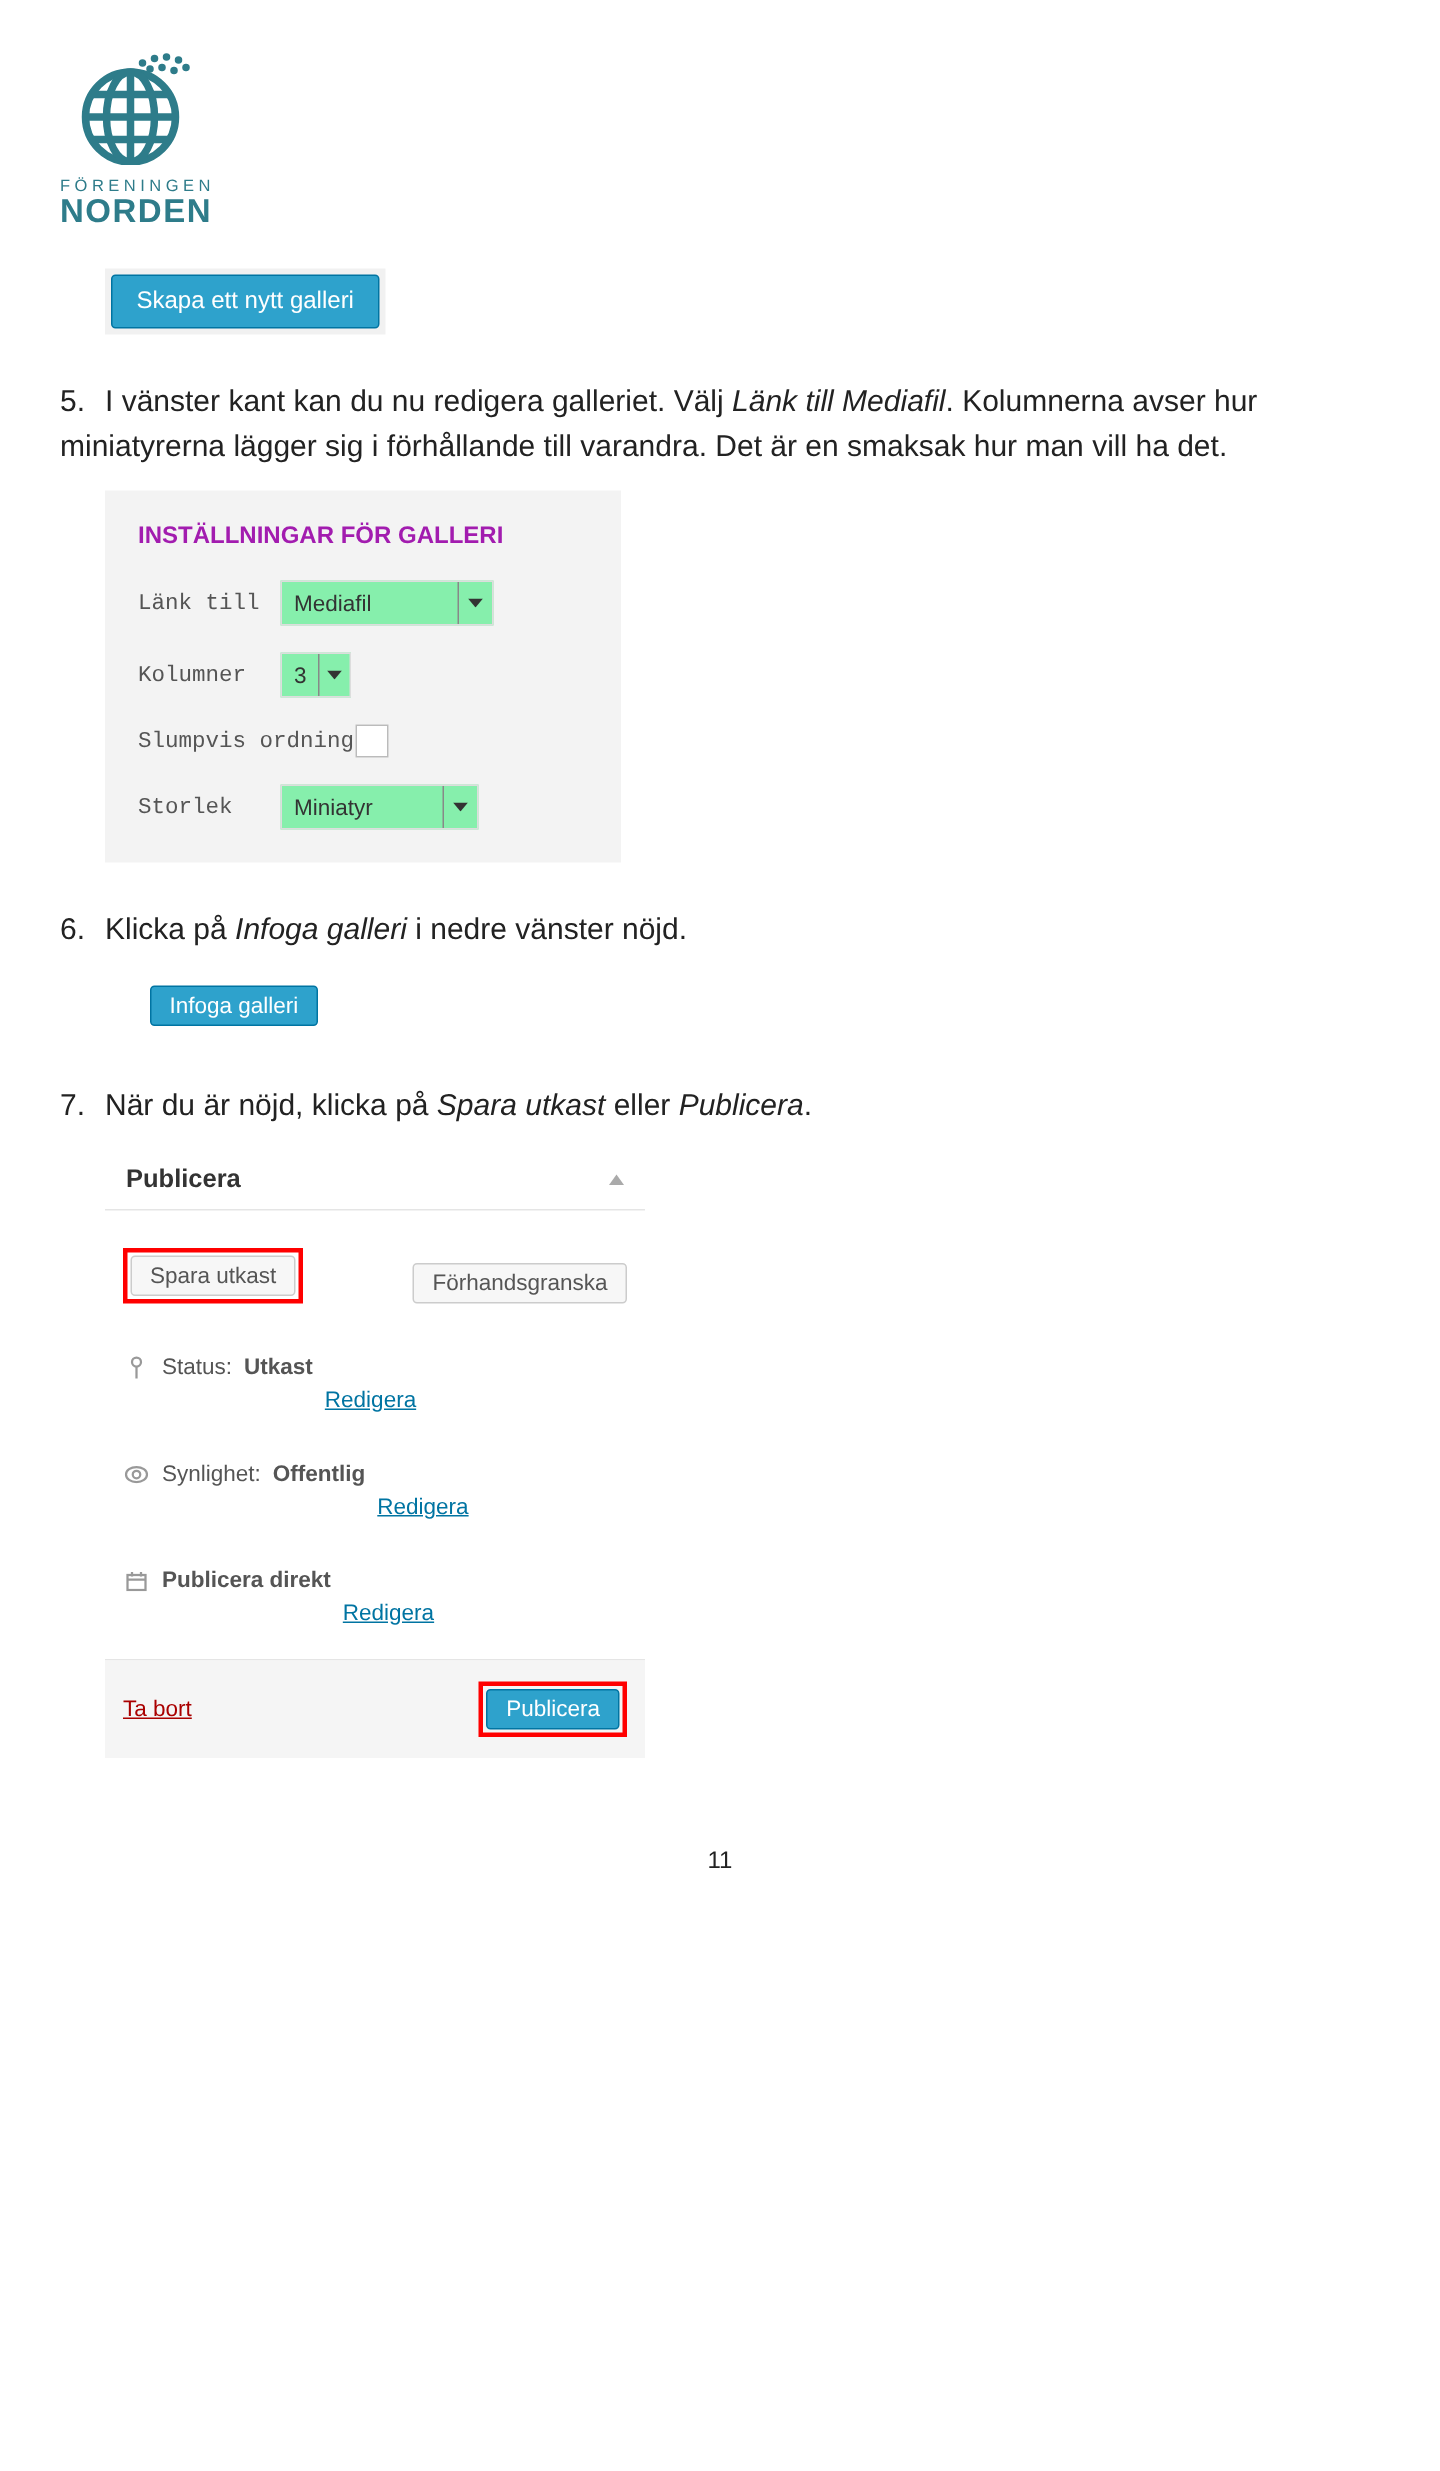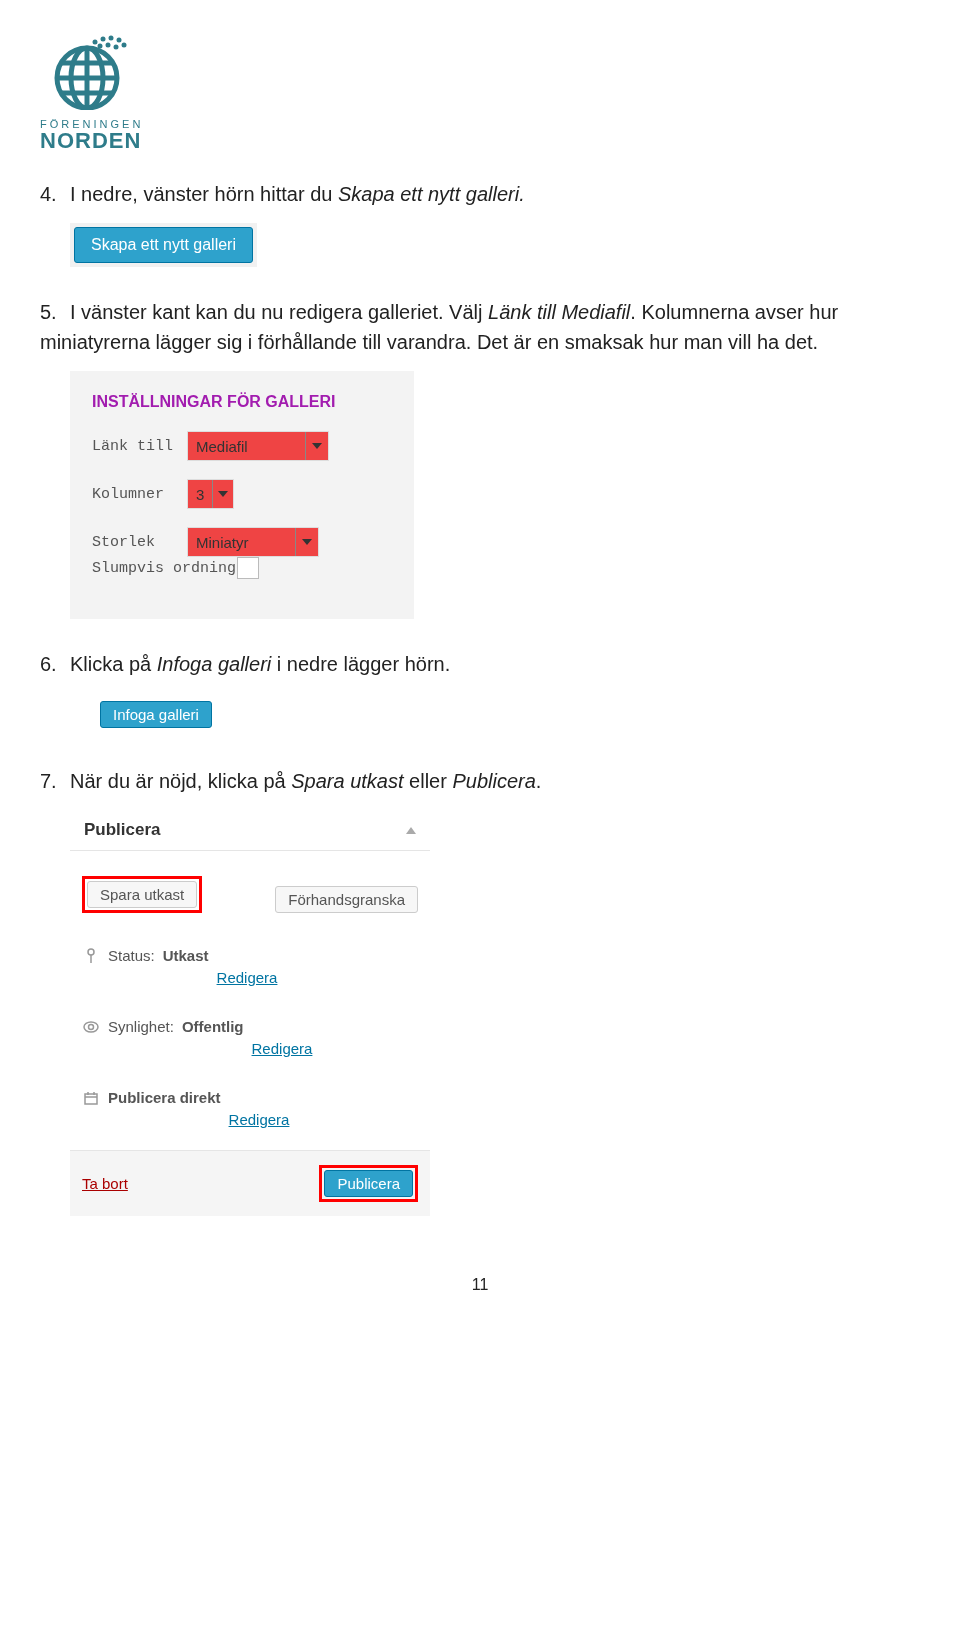--- a/index.html
+++ b/index.html
@@ -88,21 +88,21 @@
   }
   .flabel {
     width: 95px;
     font-family: Liberation Mono, monospace;
     font-size: 15px;
     color: #555;
   }
   .select {
     display: inline-flex;
     align-items: center;
-    background: #ef4444;
+    background: #86efac;
     border: 1px solid #ddd;
     height: 28px;
   }
   .select-val {
     font-family: "Segoe UI", Arial, sans-serif;
     font-size: 15px;
     color: #333;
     padding: 0 8px;
     flex: 1;
   }
@@ -221,23 +221,20 @@
         <line x1="0" y1="-30" x2="0" y2="30" stroke="#2e7c8a" stroke-width="5"></line>
       </g>
     </svg>
     <div class="logo-text">
       <div class="logo-sub">FÖRENINGEN</div>
       <div class="logo-main">NORDEN</div>
     </div>
   </div>
 
   
-  <p class="instr">
-    <span class="num">4.</span><span>I nedre, vänster hörn hittar du </span><span class="em">Skapa ett nytt galleri.</span>
-  </p>
   <div class="shot">
     <span class="btn">Skapa ett nytt galleri</span>
   </div>
 
   
   <p class="instr">
     <span class="num">5.</span><span>I vänster kant kan du nu redigera galleriet. Välj </span><span class="em">Länk till Mediafil</span><span>. Kolumnerna avser hur miniatyrerna lägger sig i förhållande till varandra. Det är en smaksak hur man vill ha det.</span>
   </p>
 
   
@@ -261,41 +258,41 @@
       <div class="select" style="width:45px">
         <span class="select-val">3</span>
         <span class="select-btn">
           <svg width="10" height="6">
               <path d="M0 0 L5 6 L10 0 Z" fill="#333"></path>
             </svg>
         </span>
       </div>
     </div>
 
+    <div class="frow">
+      <div class="flabel" style="width:145px">Slumpvis ordning</div>
+      <div class="checkbox"></div>
+    </div>
+
     <div class="frow" style="margin-bottom:0">
       <div class="flabel">Storlek</div>
       <div class="select" style="width:130px">
         <span class="select-val">Miniatyr</span>
         <span class="select-btn">
           <svg width="10" height="6">
               <path d="M0 0 L5 6 L10 0 Z" fill="#333"></path>
             </svg>
         </span>
       </div>
     </div>
-
-    <div class="frow">
-      <div class="flabel" style="width:145px">Slumpvis ordning</div>
-      <div class="checkbox"></div>
-    </div>
   </div>
 
   
   <p class="instr">
-    <span class="num">6.</span><span>Klicka på </span><span class="em">Infoga galleri</span><span> i nedre lägger hörn.</span>
+    <span class="num">6.</span><span>Klicka på </span><span class="em">Infoga galleri</span><span> i nedre vänster nöjd.</span>
   </p>
   <div class="shot white" style="padding:8px 8px 8px 0;margin-left:60px">
     <span class="btn small">Infoga galleri</span>
   </div>
 
   
   <p class="instr">
     <span class="num">7.</span><span>När du är nöjd, klicka på </span><span class="em">Spara utkast</span><span> eller </span><span class="em">Publicera</span>.
   </p>
 

